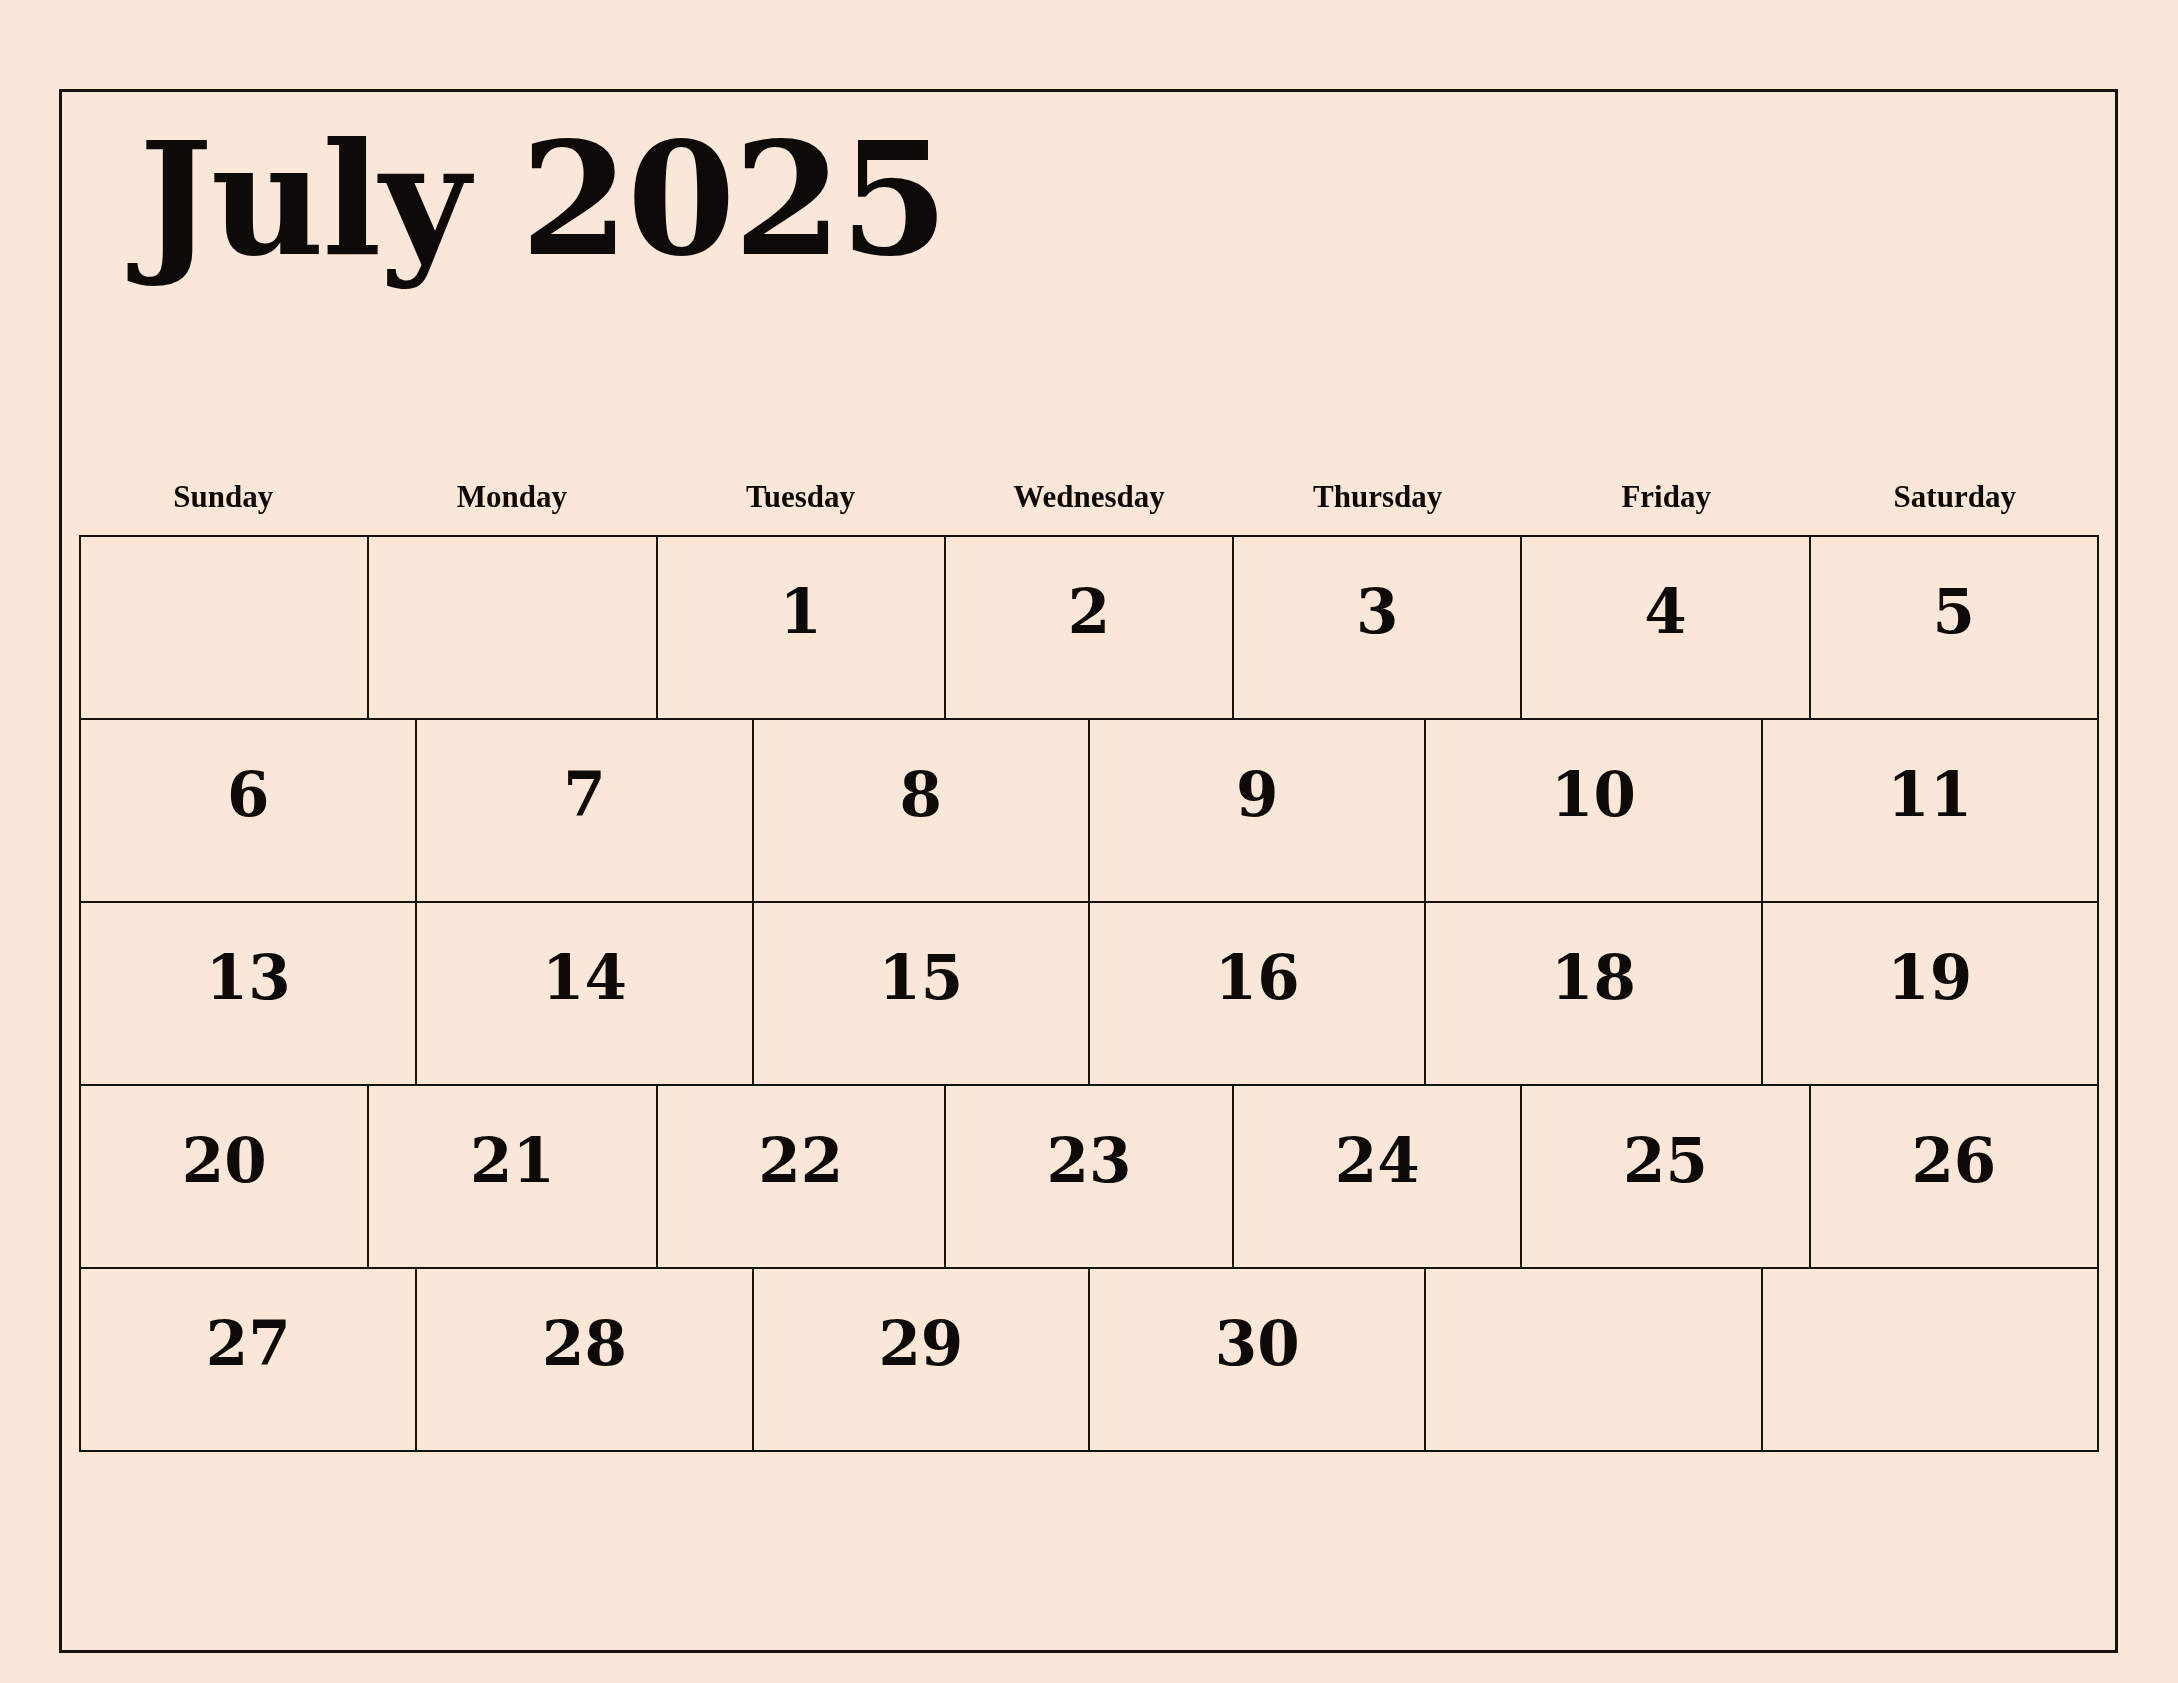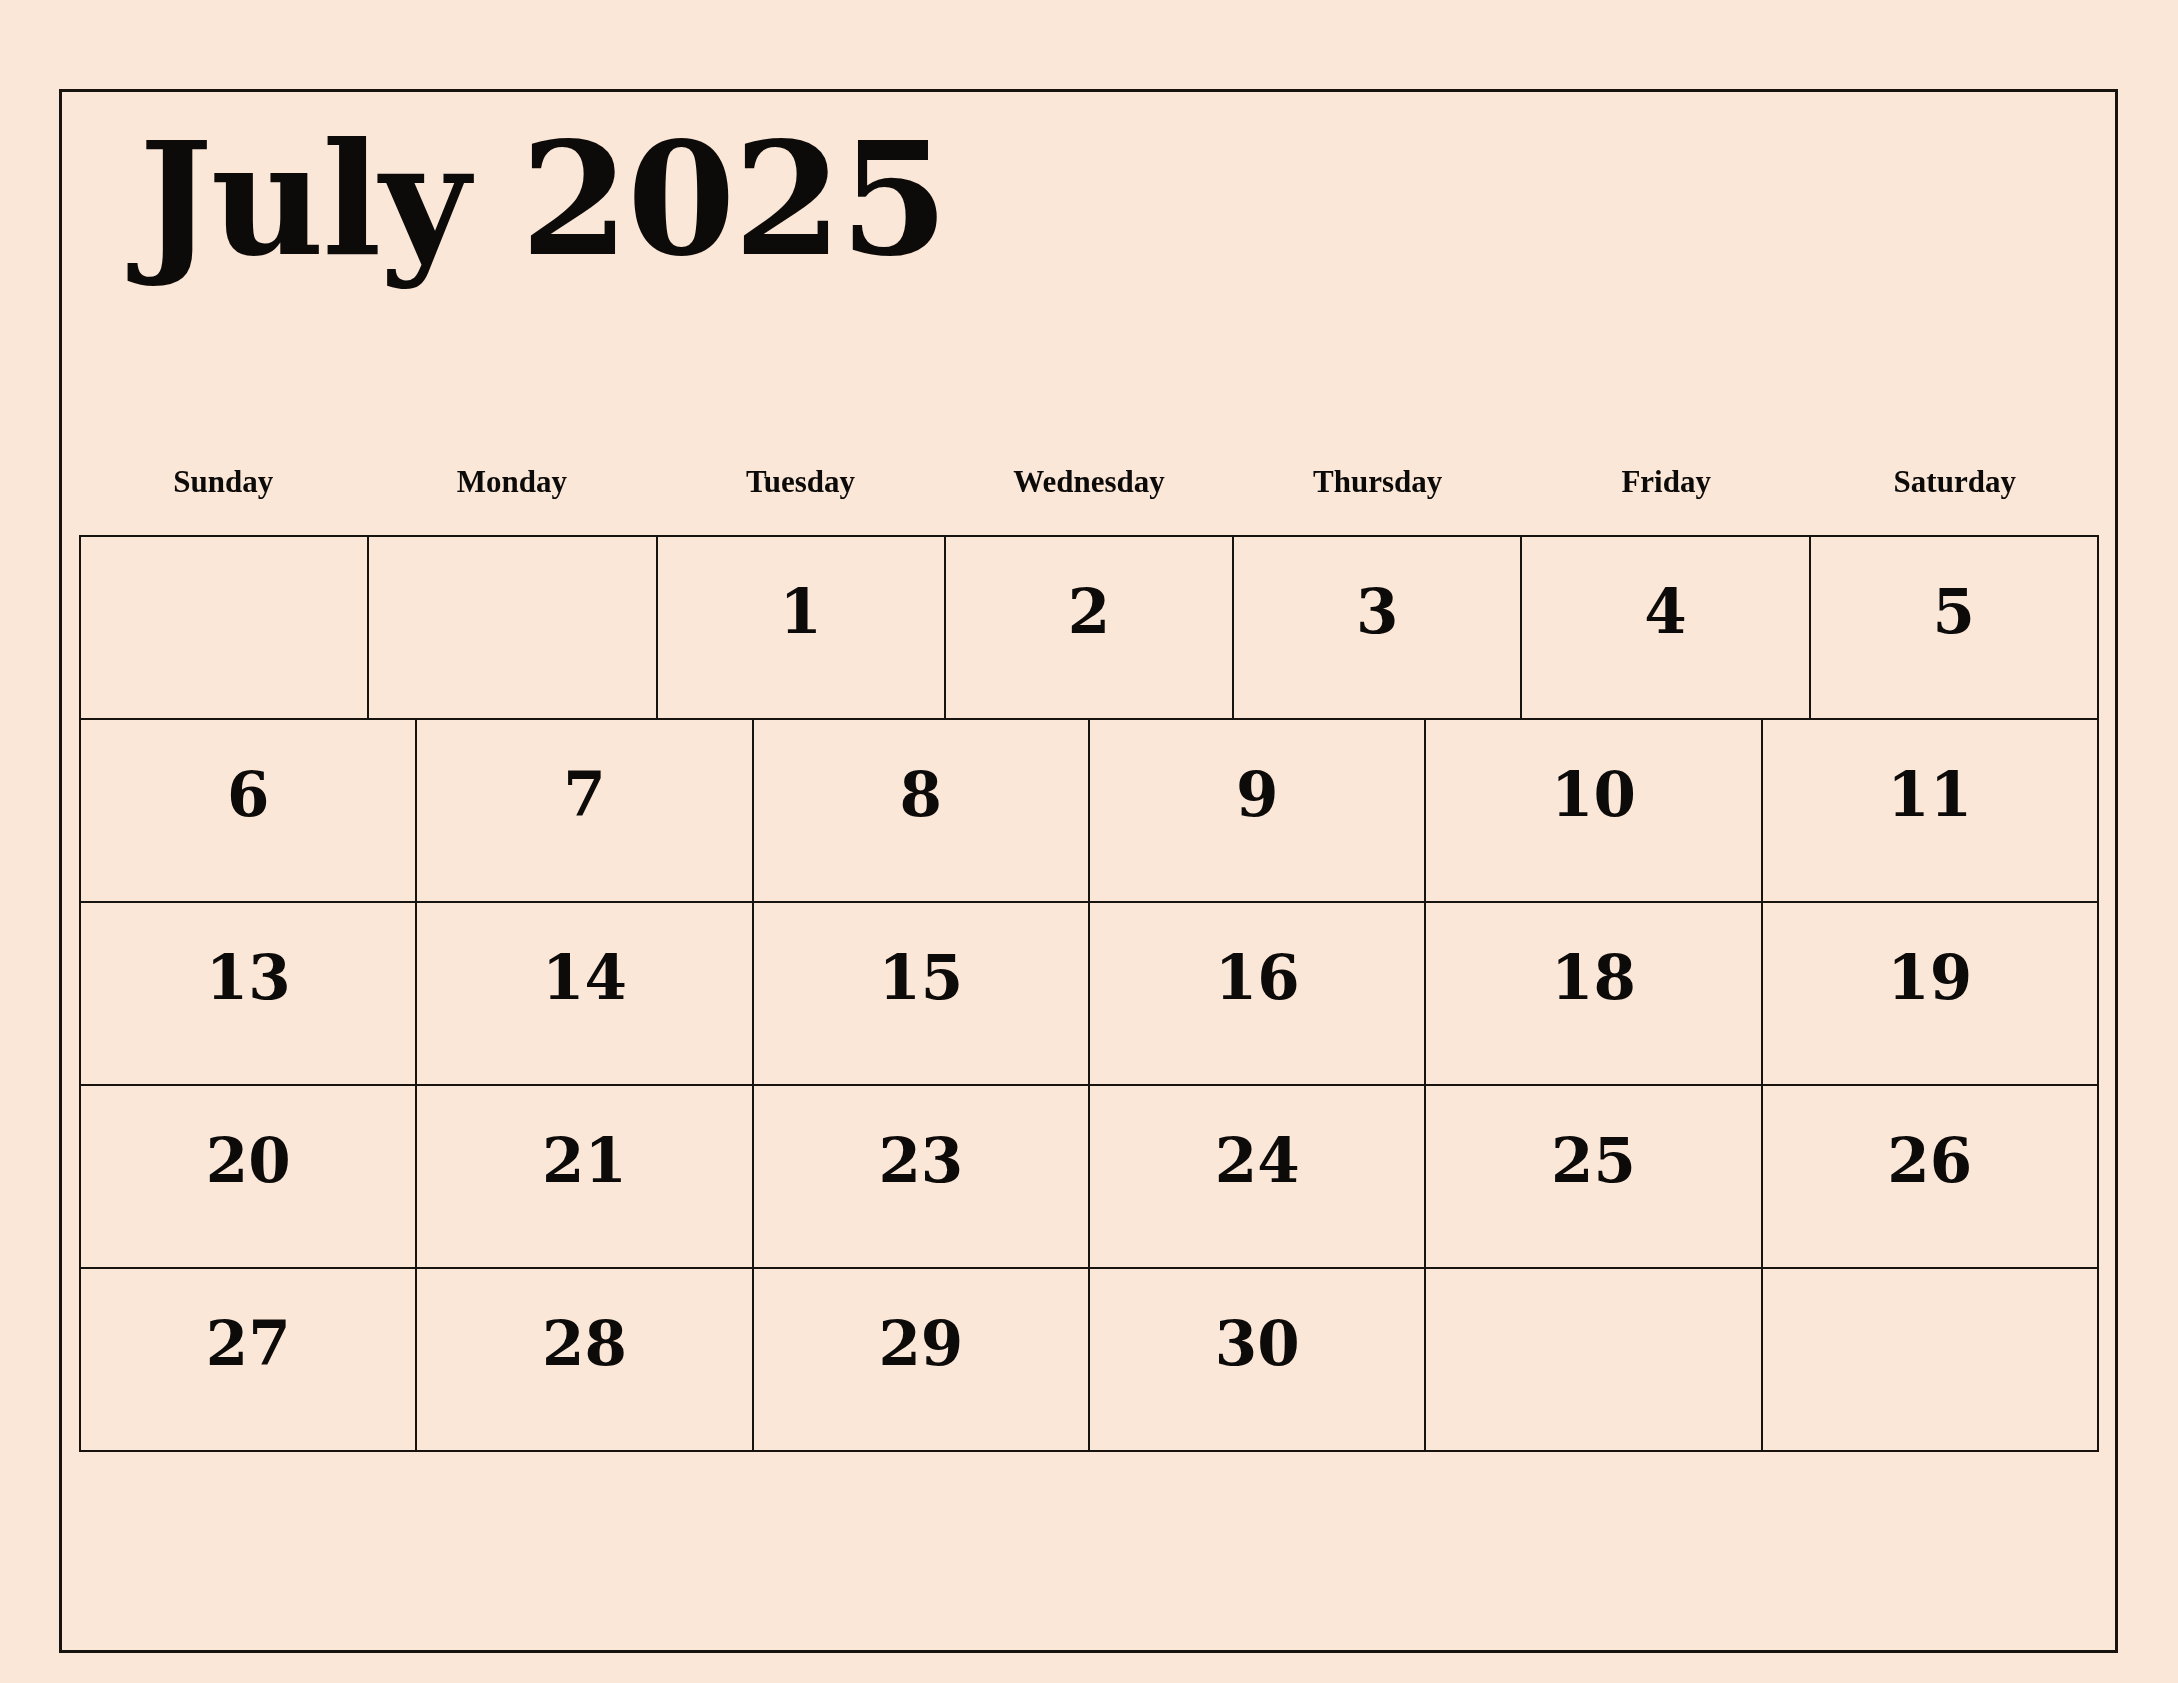--- a/index.html
+++ b/index.html
@@ -52,21 +52,21 @@
     position: absolute;
     left: 79px;
     top: 436px;
     width: 2020px;
   }
 
   .weekday-row {
     display: flex;
     width: 100%;
     height: 59px;
-    align-items: flex-start;
+    align-items: flex-end;
   }
   .weekday-cell {
     flex: 1 1 0;
     text-align: center;
     font-family: "Liberation Serif", serif;
     font-weight: 700;
     font-size: 31px;
     color: #0d0b09;
     padding-bottom: 8px;
     box-sizing: border-box;
@@ -188,20 +188,23 @@
       </div>
 
       <div class="week-row">
         <div class="day-cell">
             <div class="day-num">20</div>
           </div>
         <div class="day-cell">
             <div class="day-num">21</div>
           </div>
         <div class="day-cell">
+            <div class="day-num">22</div>
+          </div>
+        <div class="day-cell">
             <div class="day-num">23</div>
           </div>
         <div class="day-cell">
             <div class="day-num">24</div>
           </div>
         <div class="day-cell">
             <div class="day-num">25</div>
           </div>
         <div class="day-cell">
             <div class="day-num">26</div>

